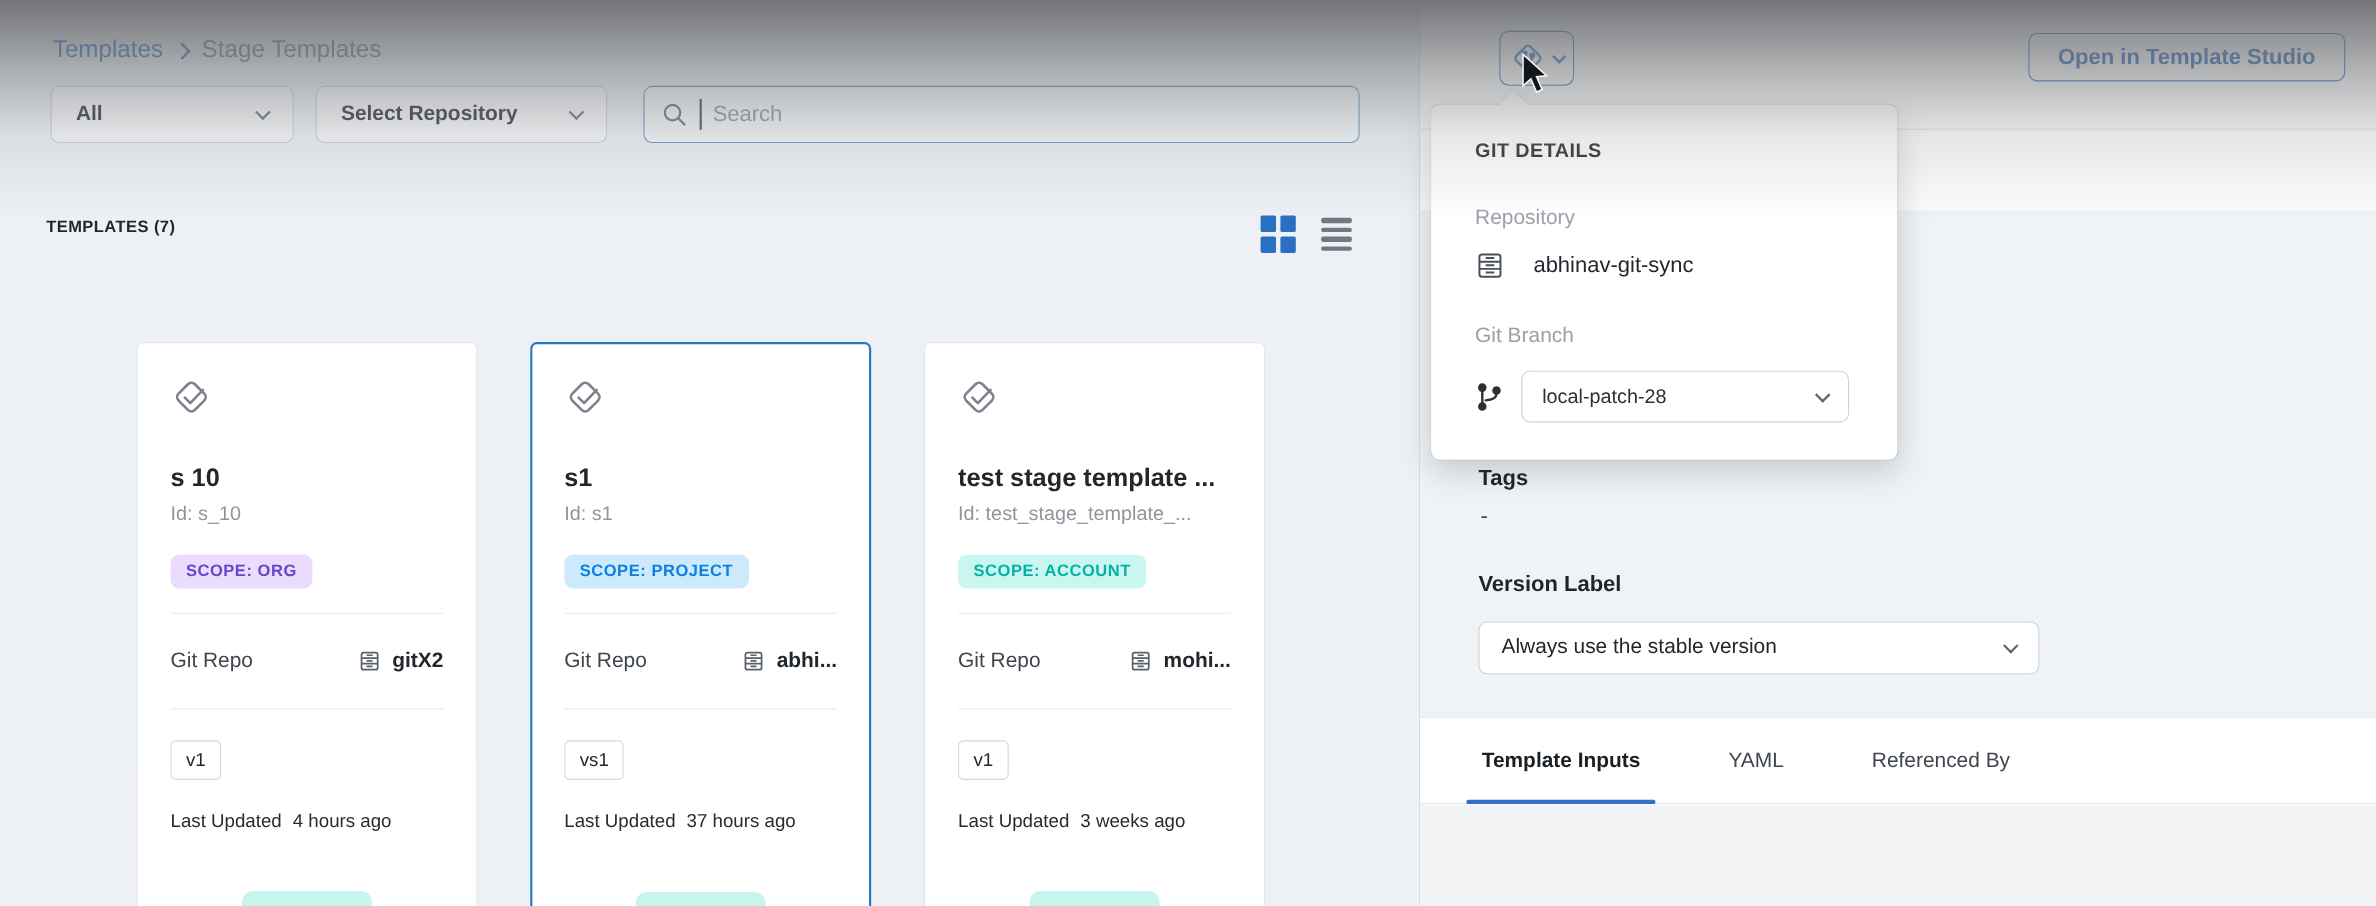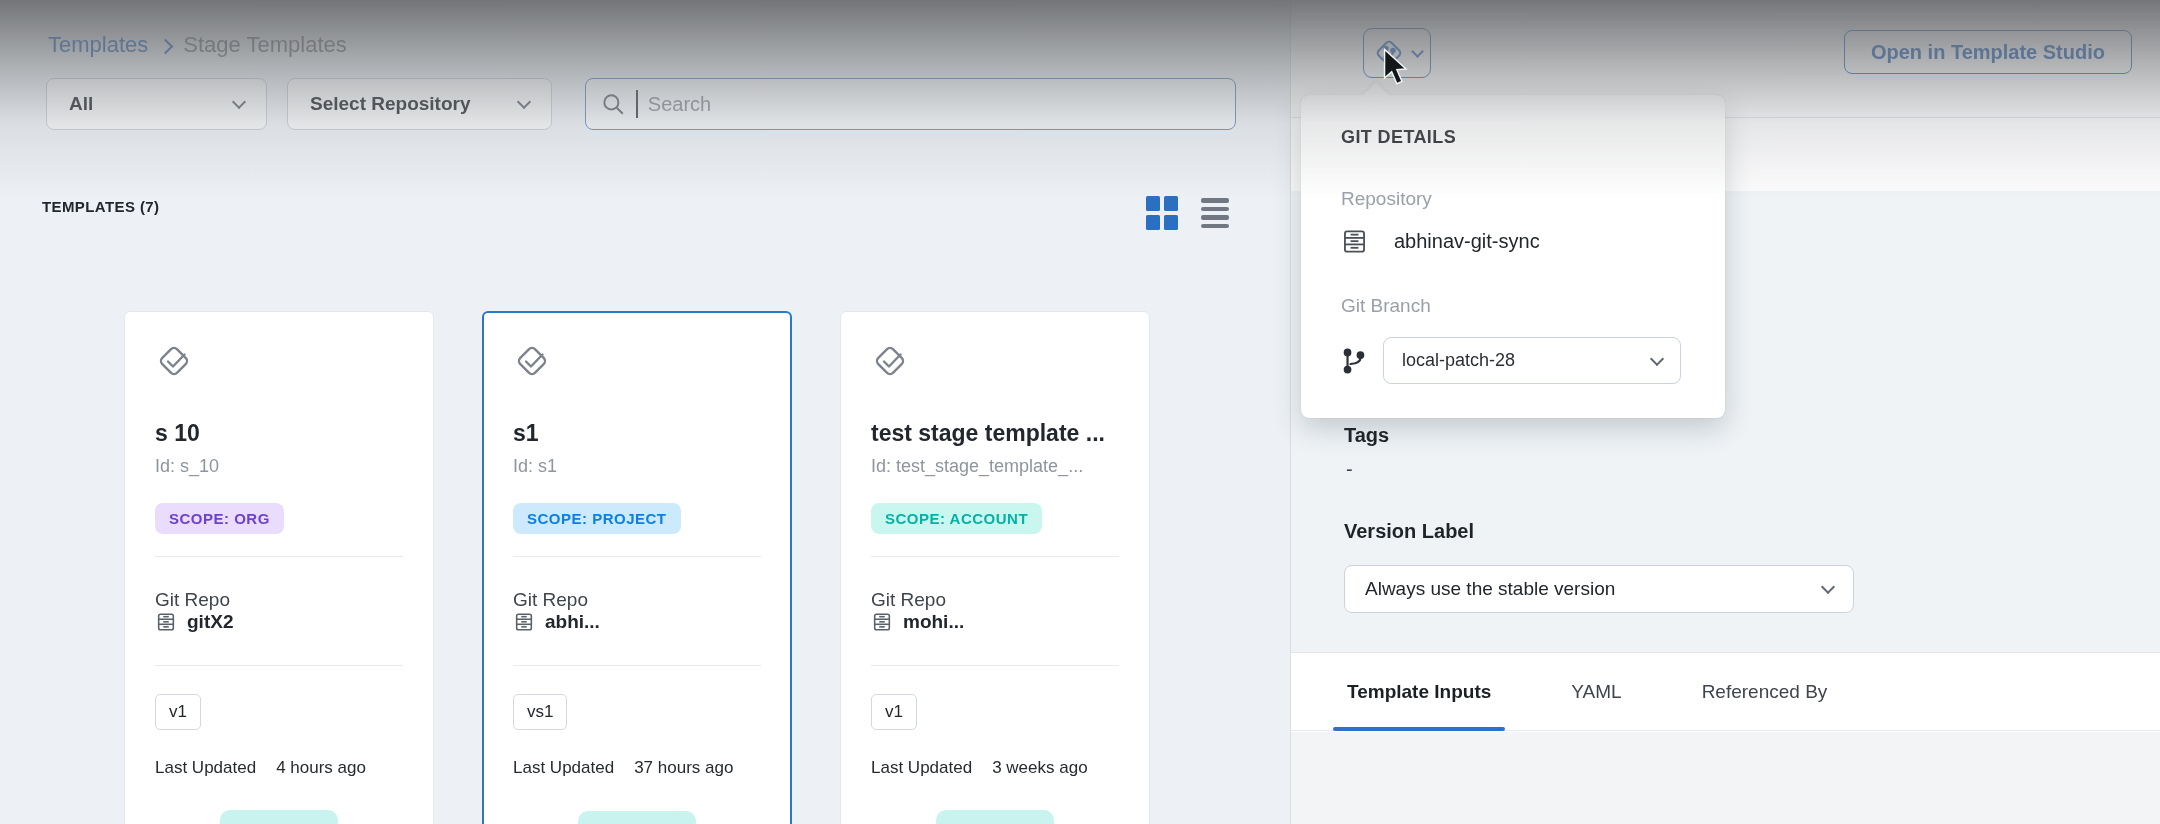--- a/index.html
+++ b/index.html
@@ -44,25 +44,25 @@
   .card { width:310px; height:560px; background:#ffffff; border:1px solid #e2e7ec; border-radius:6px; position:relative; padding:30px; }
   .card.selected { border:2px solid #2979c9; padding:29px; }
   .stage-icon { width:38px; height:38px; }
   .card-title { margin-top:36px; font-size:23px; font-weight:bold; color:#22272d; white-space:nowrap; overflow:hidden; }
   .card-id { margin-top:9px; font-size:18px; color:#8f959e; white-space:nowrap; overflow:hidden; }
   .scope-badge { display:inline-block; margin-top:26px; padding:7px 14px; border-radius:8px; font-size:15px; font-weight:bold; letter-spacing:0.5px; }
   .badge-org { background:#e9dcfc; color:#6d41cf; }
   .badge-project { background:#cdeafc; color:#0a80e4; }
   .badge-account { background:#c9f7ef; color:#03b2a6; }
   .card-divider { height:1px; background:#e7eaee; margin-top:22px; }
-  .git-row { margin-top:32px; display:flex; align-items:flex-start; justify-content:space-between; font-size:19px; color:#3f454d;flex-direction:column; }
+  .git-row { margin-top:32px; display:flex; align-items:flex-end; justify-content:space-between; font-size:19px; color:#3f454d; }
   .git-val { display:flex; align-items:center; gap:10px; font-weight:bold; color:#22272d; }
   .git-row + .card-divider { margin-top:32px; }
   .ver-chip { display:inline-block; margin-top:28px; padding:7px 13px; border:1px solid #d4d9df; border-radius:5px; font-size:17px; color:#22272d; background:#fff; }
-  .updated-row { margin-top:28px; font-size:17px; color:#262b31; display:flex; gap:20px; }
+  .updated-row { margin-top:28px; font-size:17px; color:#262b31; display:flex; gap:10px; }
   .stable-sliver { position:absolute; left:50%; transform:translateX(-50%); top:498px; width:118px; height:40px; background:#c8f3ee; border-radius:10px; }
 
   
   .right-panel { position:absolute; left:1290px; top:0; width:870px; height:824px; background:#fdfdfe; border-left:1px solid #d8dde3; }
   .rp-header-divider { position:absolute; left:0; top:117px; width:870px; height:1px; background:#dfe3e8; }
   .rp-gray { position:absolute; left:0; top:191px; width:870px; height:461px; background:#eff3f6; }
   .rp-divider2 { position:absolute; left:0; top:652px; width:870px; height:1px; background:#e2e6ea; }
   .rp-tabbar { position:absolute; left:0; top:653px; width:870px; height:78px; background:#ffffff; border-bottom:1px solid #e6e9ed; }
   .rp-content { position:absolute; left:0; top:732px; width:870px; height:92px; background:#f2f4f6; }
 

